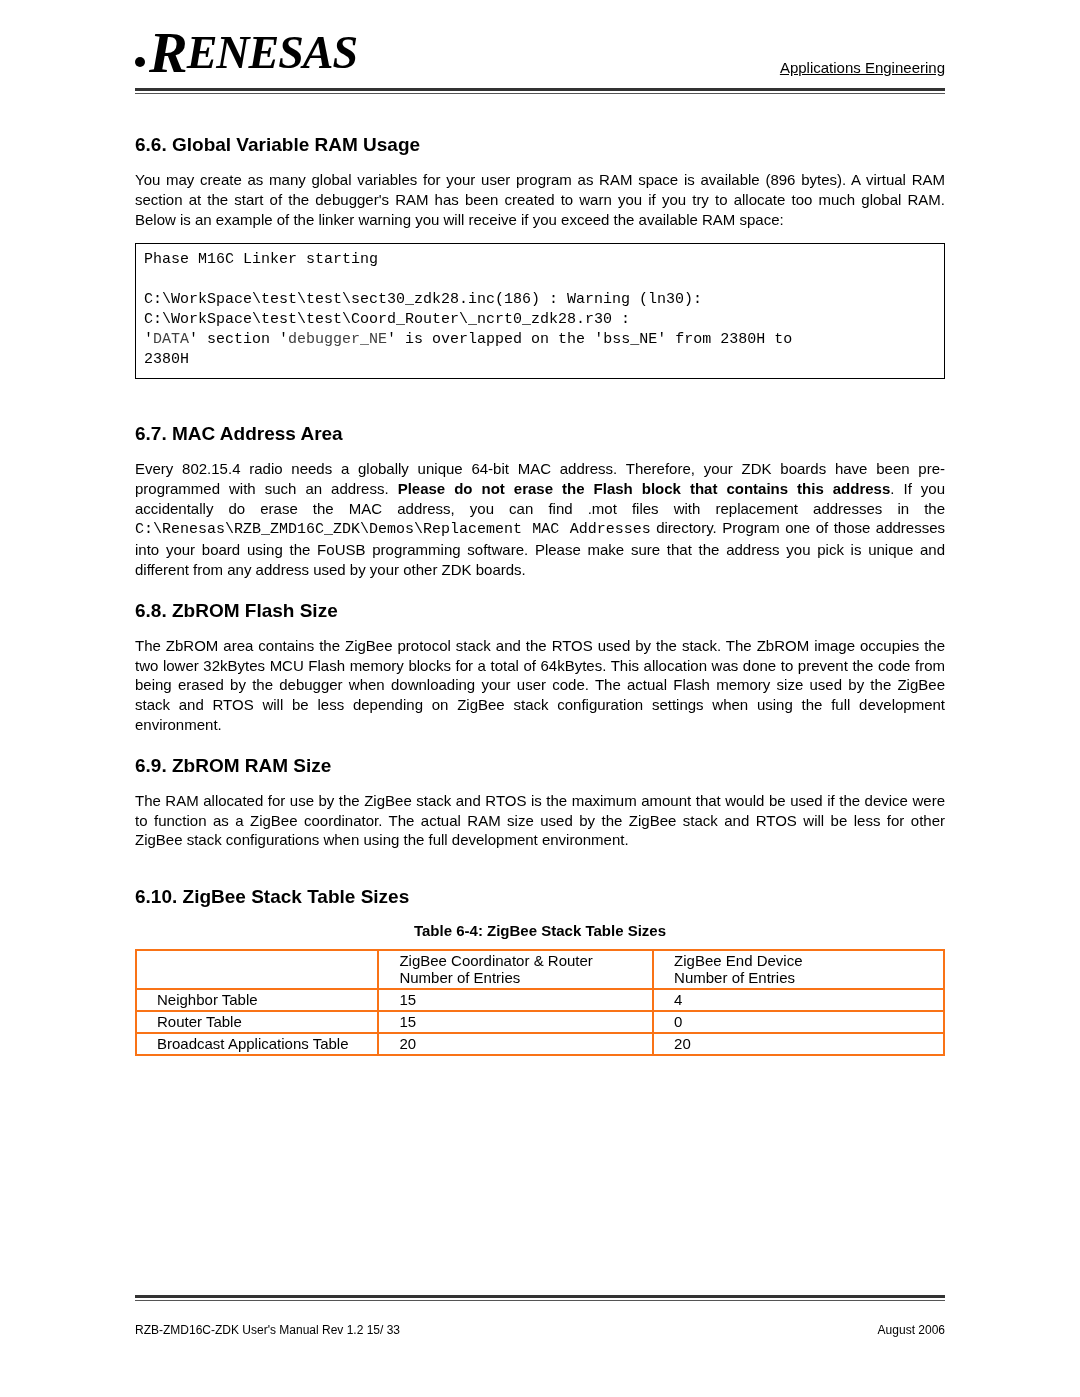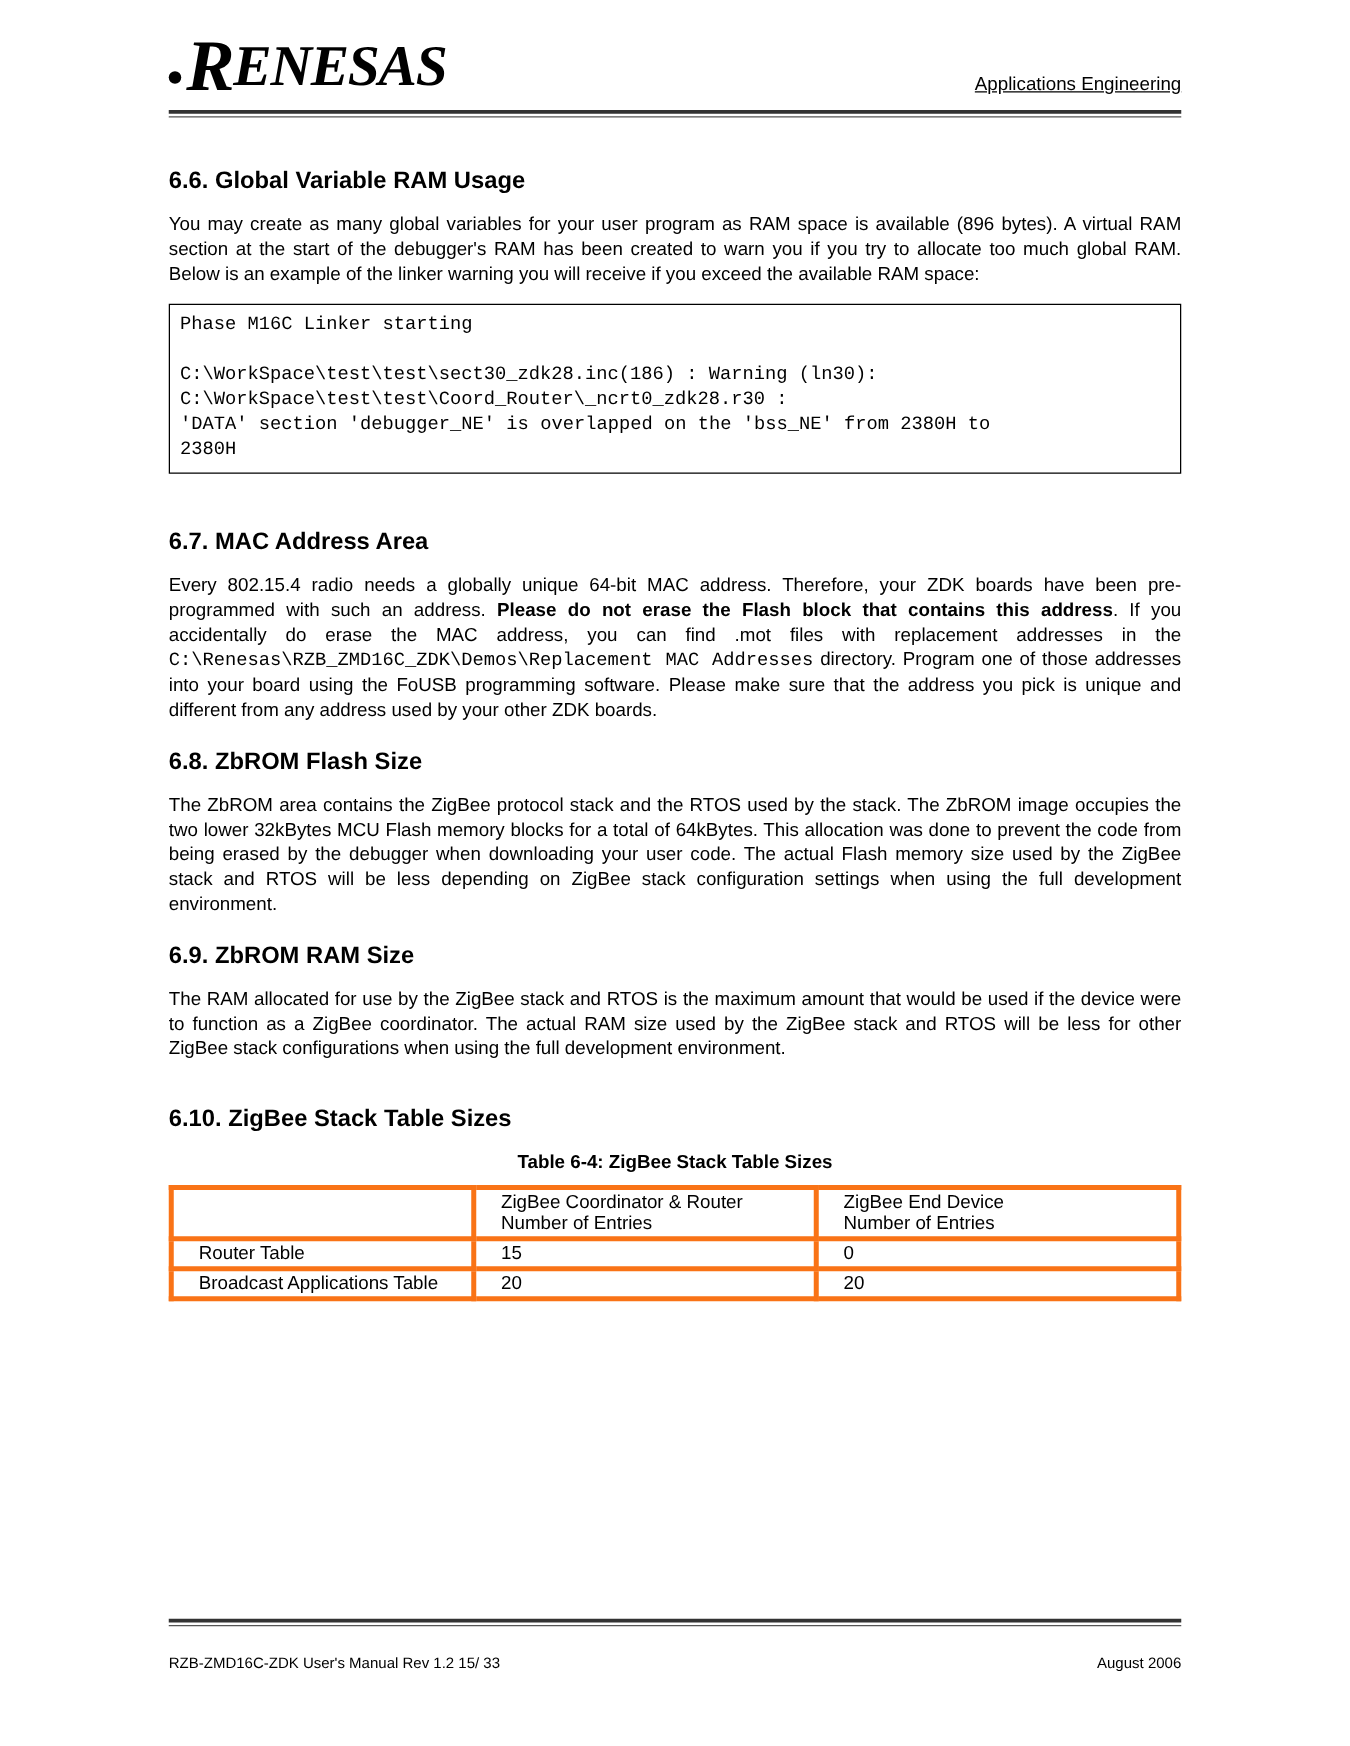--- a/index.html
+++ b/index.html
@@ -74,38 +74,38 @@
   }
   .codebox {
     border: 1px solid #000;
     margin-top: 14px;
     padding: 6px 8px 8px 8px;
     font-family: "Courier New", monospace;
     font-size: 15px;
     line-height: 1.33;
     white-space: pre;
   }
-  .codebox .red { color: #000000; }
+  .codebox .red { color: #404040; }
   .bold { font-weight: bold; }
   .mono { font-family: "Courier New", monospace; }
   .tcaption {
     font-size: 15px;
     font-weight: bold;
     margin-top: 14px;
     margin-bottom: 10px;
     text-align: center;
   }
   table.stack {
     border-collapse: collapse;
     width: 100%;
     font-size: 15px;
     margin-top: 6px;
   }
   table.stack td, table.stack th {
-    border: 4px solid #f97316;
+    border: 2px solid #f97316;
     padding: 1px 6px 2px 20px;
     text-align: left;
     font-weight: normal;
     vertical-align: top;
   }
   table.stack .col1 { width: 30%; }
   table.stack .col2 { width: 34%; }
   table.stack .col3 { width: 36%; }
   .footer {
     position: absolute;
@@ -183,20 +183,25 @@
         <td class="col2">
           <span>ZigBee Coordinator &amp; Router</span><br>
           <span>Number of Entries</span>
         </td>
         <td class="col3">
           <span>ZigBee End Device</span><br>
           <span>Number of Entries</span>
         </td>
       </tr>
       <tr>
+        <td>Neighbor Table</td>
+        <td>15</td>
+        <td>4</td>
+      </tr>
+      <tr>
         <td>Router Table</td>
         <td>15</td>
         <td>0</td>
       </tr>
       <tr>
         <td>Broadcast Applications Table</td>
         <td>20</td>
         <td>20</td>
       </tr>
     </tbody>

